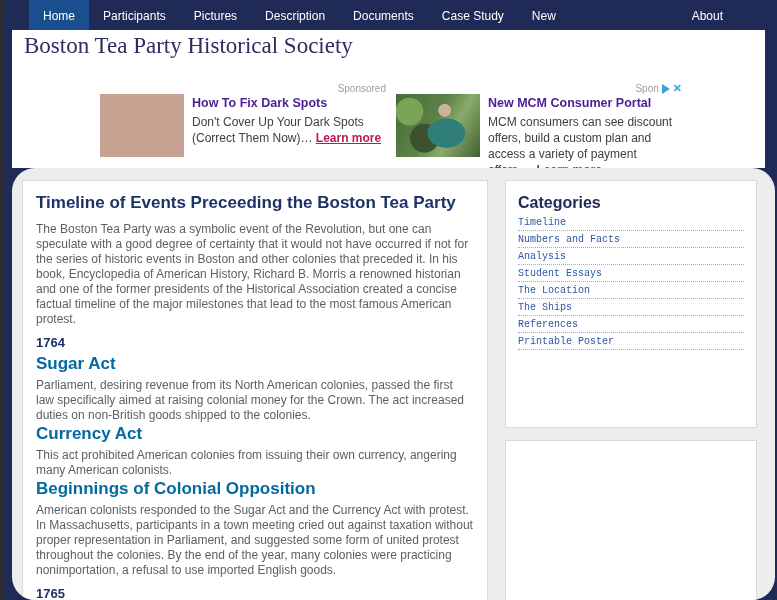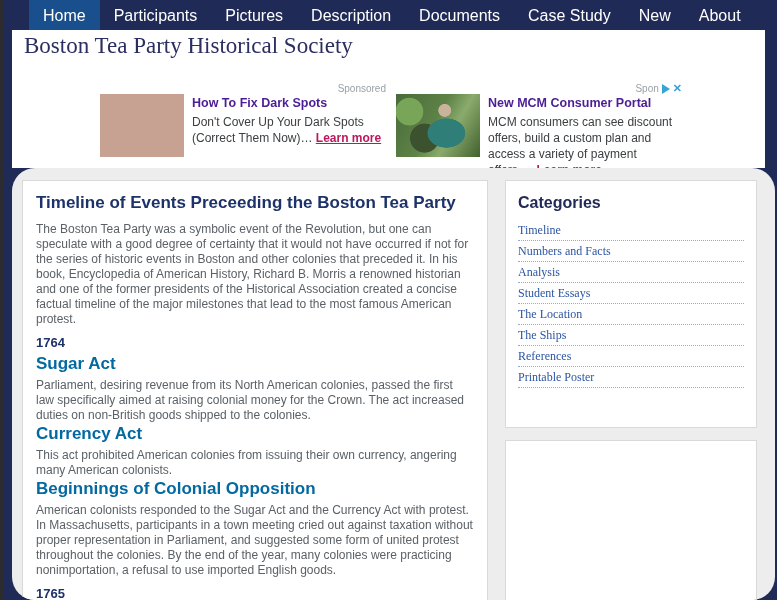--- a/index.html
+++ b/index.html
@@ -5,21 +5,21 @@
   html,body{margin:0;padding:0;}
   body{
     width:777px;height:600px;overflow:hidden;position:relative;
     background:#1f2a57;font-family:"Liberation Sans",sans-serif;
     -webkit-font-smoothing:antialiased;
   }
   .left-edge{position:absolute;left:0;top:0;width:4px;height:600px;background:#2b2b30;z-index:40;}
 
   
   .nav{position:absolute;left:0;top:0;width:777px;height:30px;display:flex;align-items:stretch;padding-left:29px;box-sizing:border-box;}
-  .nav-item{display:flex;align-items:center;padding:16px 14px;color:#ffffff;font-size:16px;text-decoration:none;cursor:pointer;white-space:nowrap;}
+  .nav-item{display:flex;align-items:center;padding:16px 14px;color:#ffffff;font-size:12px;text-decoration:none;cursor:pointer;white-space:nowrap;}
   .nav-item.active{background:#1a4f8d;}
   .nav-item:last-child{margin-left:auto;margin-right:40px;}
 
   
   .site-header{position:absolute;left:12px;top:30px;width:753px;height:138px;background:#ffffff;}
   .site-title{margin:0;padding:3px 0 0 12px;font-family:"Liberation Serif",serif;font-weight:400;font-size:23px;color:#2a2e60;}
 
   .ad-strip{position:absolute;left:88px;top:53px;display:flex;}
   .ad{position:relative;display:flex;width:288px;padding-top:11px;}
   .ad + .ad{margin-left:8px;}
@@ -50,24 +50,24 @@
   
   .content-bg{position:absolute;left:12px;top:168px;width:763px;height:432px;background:#ededed;overflow:hidden;border-radius:23px;}
 
   .article{position:absolute;left:10px;top:12px;width:466px;height:560px;background:#ffffff;border:1px solid #d9d9d9;box-sizing:border-box;padding:12px 13px;}
   .article-title{margin:0 0 9px 0;font-size:17px;line-height:20px;font-weight:bold;color:#1c3268;}
   .intro,.sec.para{font-size:12px;line-height:15px;color:#5b6167;margin:0 0 4px 0;}
   .sec.year{font-size:13px;line-height:14px;font-weight:bold;color:#1c3268;margin:9px 0 7px 0;}
   .sec.act{font-size:17px;line-height:14px;font-weight:bold;color:#0369a1;margin:2px 0 7px 0;}
 
   .sidebar{position:absolute;left:493px;top:12px;width:252px;height:248px;background:#ffffff;border:1px solid #d9d9d9;box-sizing:border-box;padding:11px 12px;}
-  .sidebar-title{margin:2px 0 8px 0;font-size:16px;font-weight:bold;color:#222a58;}
+  .sidebar-title{margin:2px 0 2px 0;font-size:16px;font-weight:bold;color:#222a58;}
   .cat-list{list-style:none;margin:0;padding:0;}
   .cat-list li{border-bottom:1px dotted #93aed6;}
-  .cat-link{display:block;padding:3px 0 2px 0;font-family:Liberation Serif, serif;font-size:12px;color:#2c55a3;text-decoration:none;cursor:pointer;}
+  .cat-link{display:block;padding:3px 0 2px 0;font-family:Liberation Mono, monospace;font-size:10px;color:#2c55a3;text-decoration:none;cursor:pointer;}
   .sidebar-box2{position:absolute;left:493px;top:272px;width:252px;height:400px;background:#ffffff;border:1px solid #d9d9d9;box-sizing:border-box;}
 </style>
 </head>
 <body>
 
 <div class="left-edge"></div>
 
 <nav class="nav">
 
     <a class="nav-item active">Home</a>

